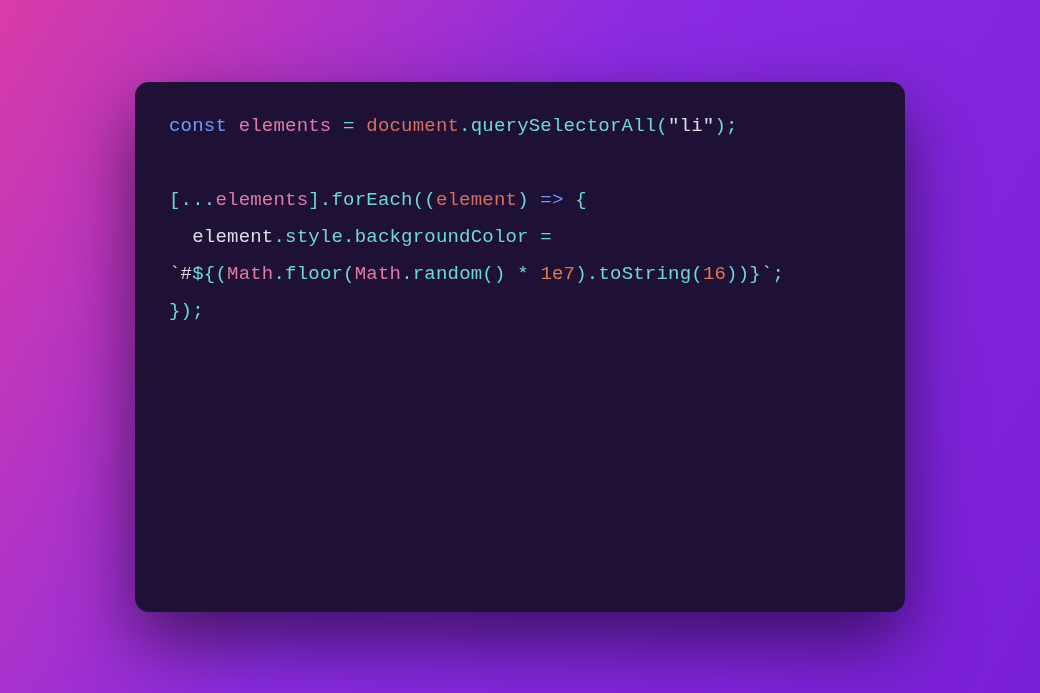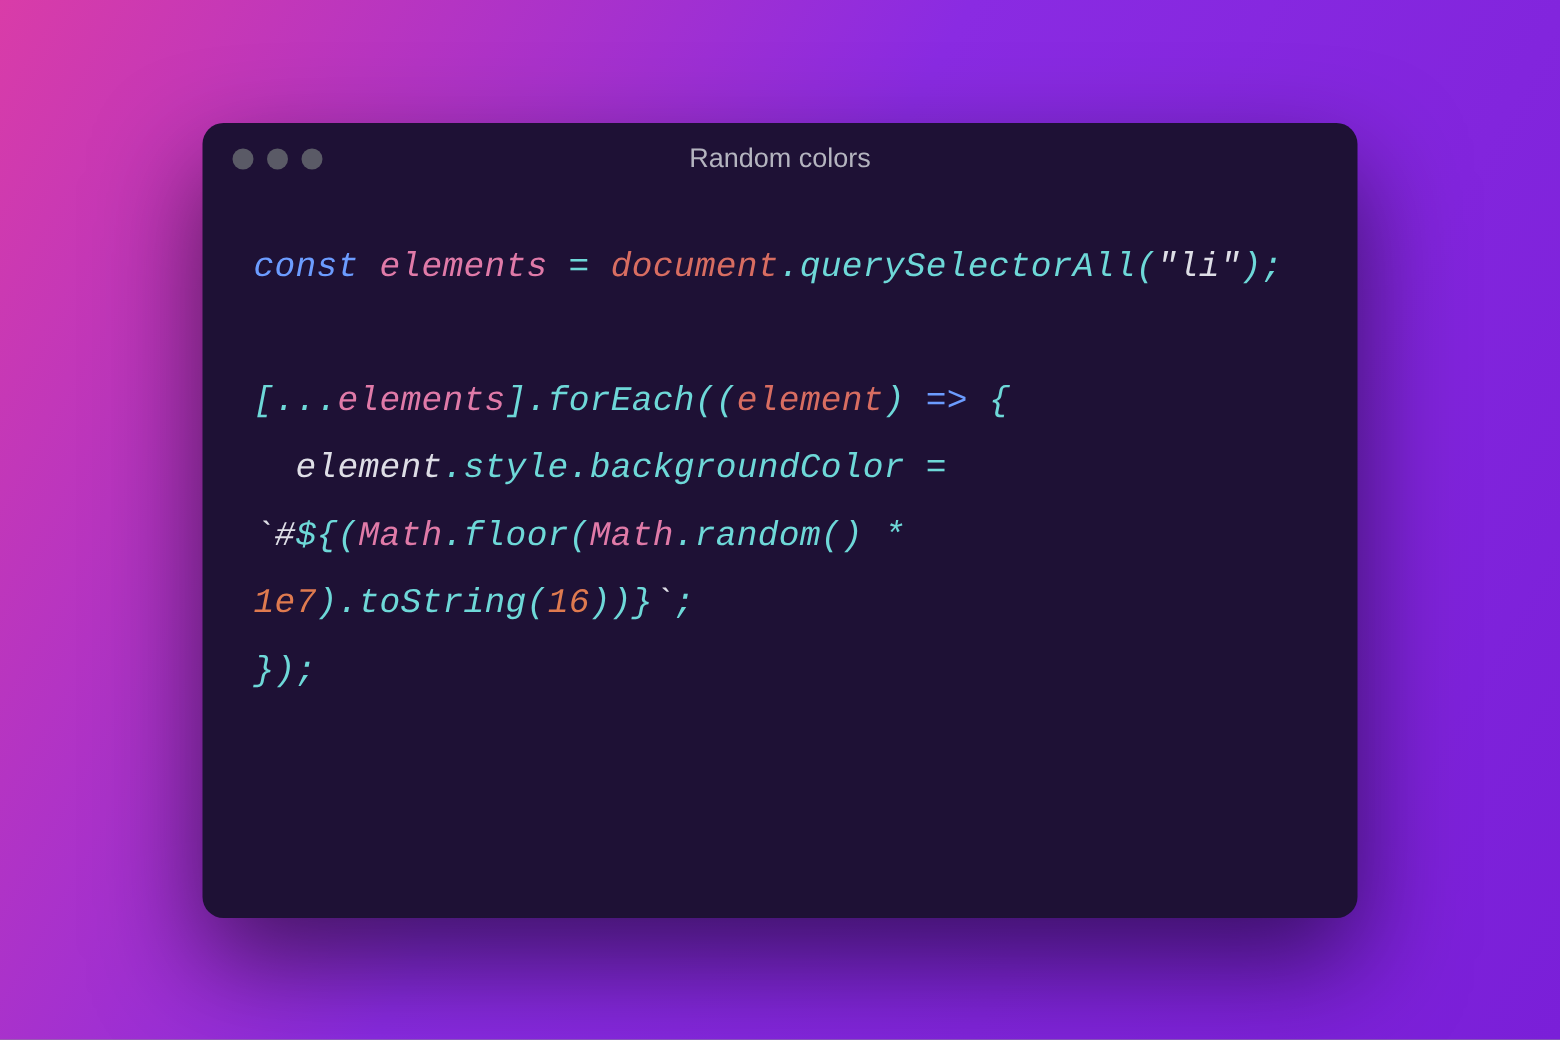--- a/index.html
+++ b/index.html
@@ -46,49 +46,40 @@
       position: absolute;
       left: 50%;
       transform: translateX(-50%);
       color: #b4b4bf;
       font-size: 18px;
       font-weight: 400;
     }
     .code-area {
       padding: 26px 34px;
       font-family: "SF Mono", Menlo, Monaco, Consolas, "Courier New", monospace;
-      font-size: 23px;
+      font-size: 19px;
       line-height: 1.95;
       letter-spacing: 0.2px;
       white-space: pre-wrap;
       word-break: break-word;
-      font-style: italic;
     }
     .tok-keyword   { color: #6c9cff; }
     .tok-variable  { color: #e07aa8; }
     .tok-ident2    { color: #d86d61; }
     .tok-operator  { color: #6ed8d8; }
     .tok-punct     { color: #6ed8d8; }
     .tok-property  { color: #6ed8d8; }
     .tok-string    { color: #dedee6; }
     .tok-number    { color: #df7a4f; }
     .tok-arrow     { color: #6c9cff; }
     .tok-plain     { color: #dedee6; }
     .tok-obj       { color: #e07aa8; }
   </style>
 </head>
 <body>
 
 <div class="window">
-  <div class="titlebar">
-    <div class="traffic-lights">
-      <span class="traffic-light"></span>
-      <span class="traffic-light"></span>
-      <span class="traffic-light"></span>
-    </div>
-    <div class="title">Random colors</div>
-  </div>
   <div class="code-area" id="code-area"><span class="tok-keyword">const </span><span class="tok-variable">elements</span><span class="tok-plain"> </span><span class="tok-operator">=</span><span class="tok-plain"> </span><span class="tok-ident2">document</span><span class="tok-punct">.</span><span class="tok-property">querySelectorAll</span><span class="tok-punct">(</span><span class="tok-string">"li"</span><span class="tok-punct">)</span><span class="tok-punct">;</span>
 
 <span class="tok-punct">[</span><span class="tok-operator">...</span><span class="tok-variable">elements</span><span class="tok-punct">]</span><span class="tok-punct">.</span><span class="tok-property">forEach</span><span class="tok-punct">(</span><span class="tok-punct">(</span><span class="tok-ident2">element</span><span class="tok-punct">)</span><span class="tok-plain"> </span><span class="tok-arrow">=&gt;</span><span class="tok-plain"> </span><span class="tok-punct">{</span>
 <span class="tok-plain">  </span><span class="tok-plain">element</span><span class="tok-punct">.</span><span class="tok-property">style</span><span class="tok-punct">.</span><span class="tok-property">backgroundColor</span><span class="tok-plain"> </span><span class="tok-operator">=</span><span class="tok-plain"> </span><span class="tok-string">`#</span><span class="tok-operator">${</span><span class="tok-punct">(</span><span class="tok-obj">Math</span><span class="tok-punct">.</span><span class="tok-property">floor</span><span class="tok-punct">(</span><span class="tok-obj">Math</span><span class="tok-punct">.</span><span class="tok-property">random</span><span class="tok-punct">(</span><span class="tok-punct">)</span><span class="tok-plain"> </span><span class="tok-operator">*</span><span class="tok-plain"> </span><span class="tok-number">1e7</span><span class="tok-punct">)</span><span class="tok-punct">.</span><span class="tok-property">toString</span><span class="tok-punct">(</span><span class="tok-number">16</span><span class="tok-punct">)</span><span class="tok-punct">)</span><span class="tok-operator">}</span><span class="tok-string">`</span><span class="tok-punct">;</span>
 <span class="tok-punct">}</span><span class="tok-punct">)</span><span class="tok-punct">;</span></div>
 </div>
 
 </body></html>

